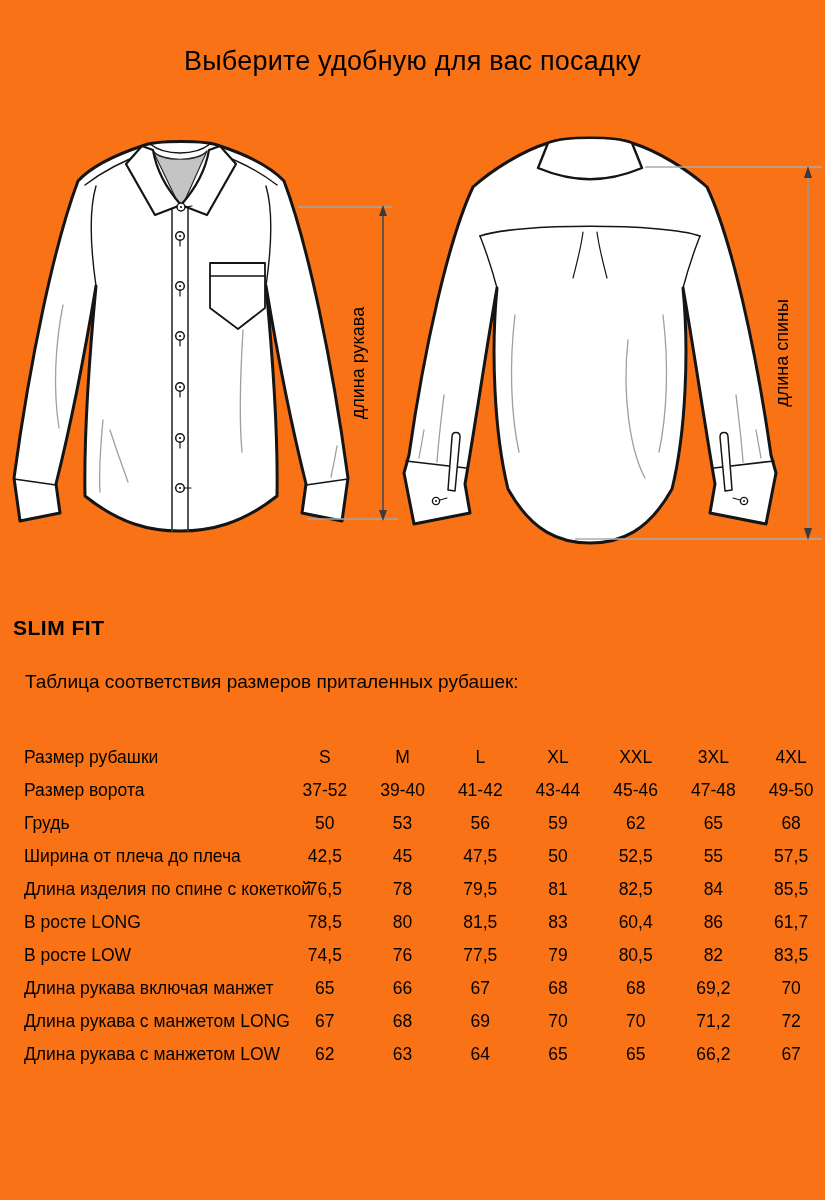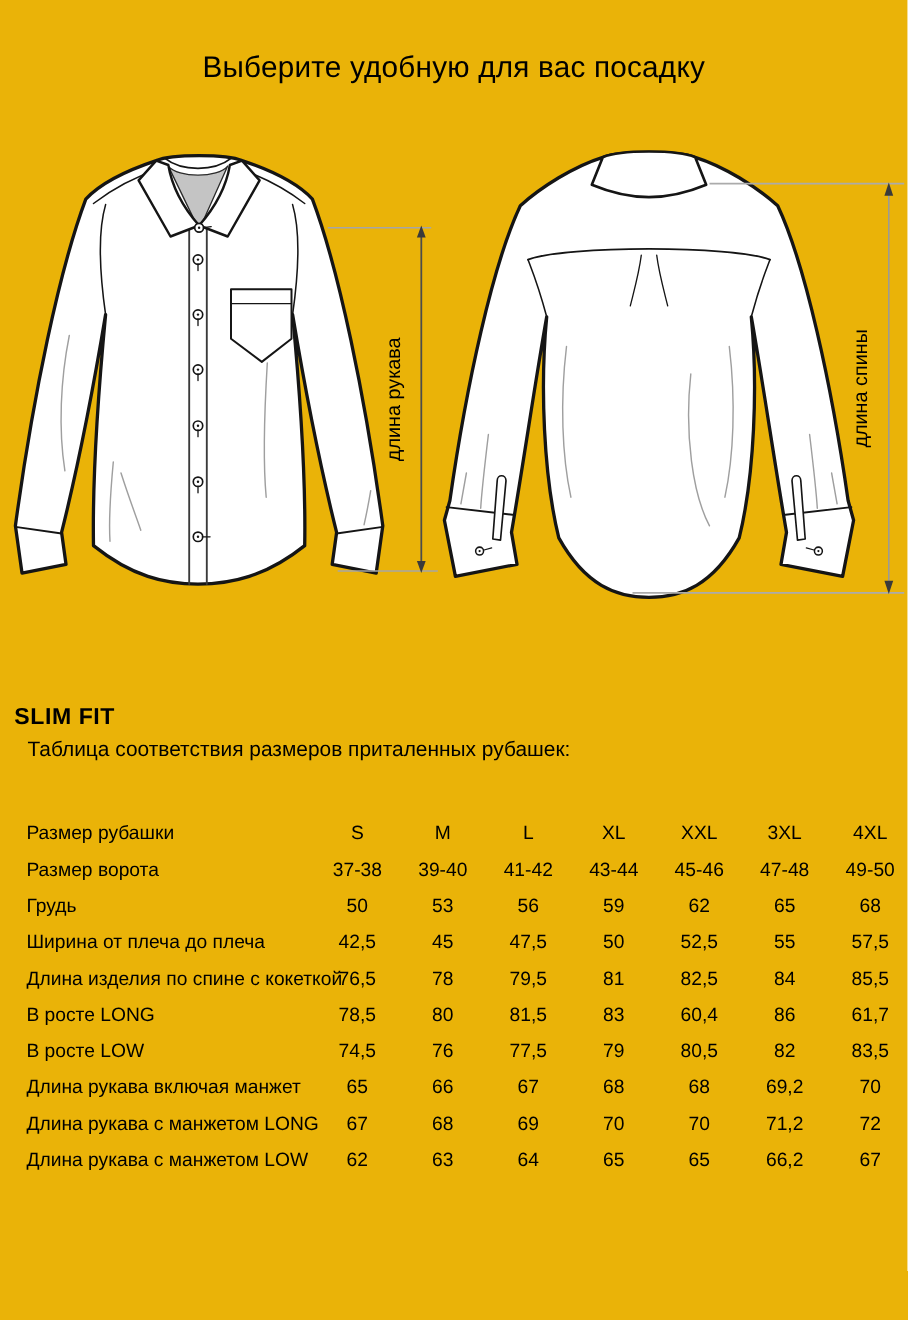--- a/index.html
+++ b/index.html
@@ -1,26 +1,26 @@
 <!DOCTYPE html>
 <html><head>
 <meta charset="utf-8">
 <style>
   html,body{margin:0;padding:0;background:#fff;}
   .page{
-    position:relative;width:825px;height:1200px;background:#eab308;
+    position:relative;width:825px;height:1200px;background:#f97316;
     font-family:"Liberation Sans","DejaVu Sans",sans-serif;color:#000;overflow:hidden;
   }
   .title{
     position:absolute;top:46px;left:0;width:825px;text-align:center;
     font-size:27px;font-weight:400;letter-spacing:.2px;margin:0;
   }
   .diagram-svg{position:absolute;top:0;left:0;}
   .section-heading{
-    position:absolute;top:640px;left:13px;margin:0;
+    position:absolute;top:616px;left:13px;margin:0;
     font-size:21px;font-weight:700;letter-spacing:.5px;
   }
   .section-subtitle{
     position:absolute;top:659px;left:13px;margin:12px;
     font-size:19px;font-weight:400;
   }
   table.size-table{
     position:absolute;top:741px;left:24px;width:806px;
     border-collapse:collapse;table-layout:fixed;
     font-size:17.5px;line-height:1;
@@ -208,21 +208,21 @@
         <th>L</th>
         <th>XL</th>
         <th>XXL</th>
         <th>3XL</th>
         <th>4XL</th>
       </tr>
     </thead>
     <tbody>
       <tr>
         <td>Размер ворота</td>
-        <td>37-38</td>
+        <td>37-52</td>
         <td>39-40</td>
         <td>41-42</td>
         <td>43-44</td>
         <td>45-46</td>
         <td>47-48</td>
         <td>49-50</td>
       </tr>
       <tr>
         <td>Грудь</td>
         <td>50</td>

